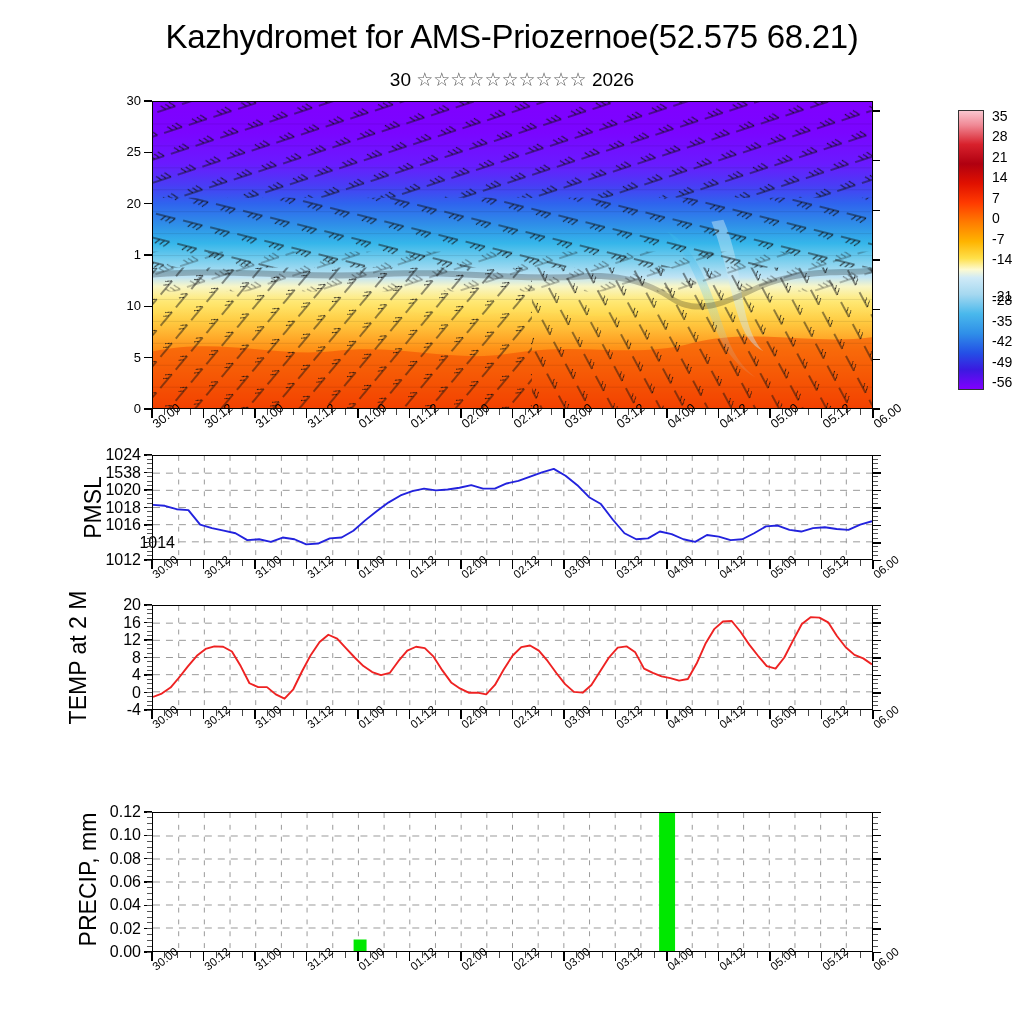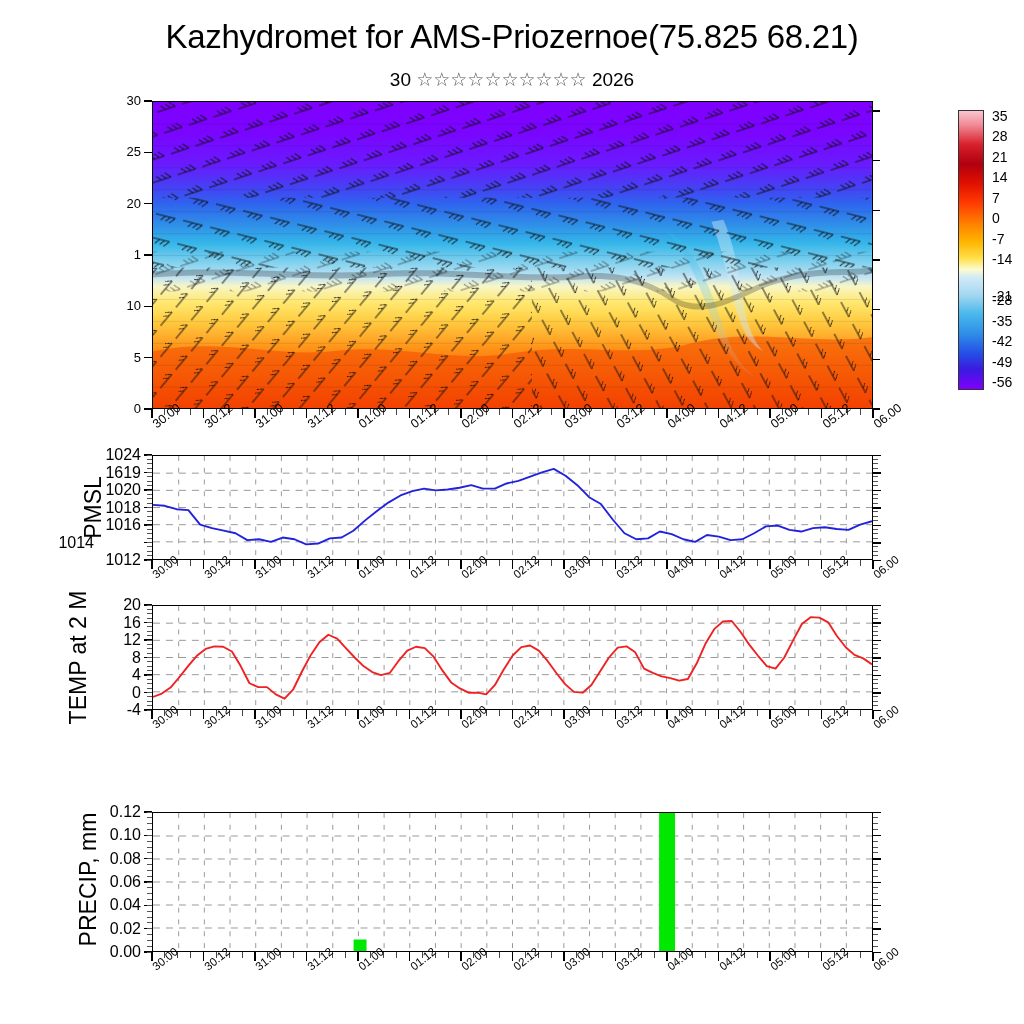--- a/index.html
+++ b/index.html
@@ -87,21 +87,21 @@
   #pmsl-panel{left:152px;top:455px;width:721px;height:105px;}
   #temp-panel{left:152px;top:605px;width:721px;height:105px;}
   #prec-panel{left:152px;top:812px;width:721px;height:140px;}
 
   svg.series{position:absolute;left:0;top:0;width:100%;height:100%;display:block;}
 </style>
 </head>
 <body>
 
 <div class="abs" id="main-title">
-  <span>Kazhydromet for AMS-Priozernoe(75.825 68.21)</span>
+  <span>Kazhydromet for AMS-Priozernoe(52.575 68.21)</span>
 </div>
 
 <div class="abs" id="subtitle">
   <span>30</span>
   <span class="missing-glyph">☆☆☆☆☆☆☆☆☆☆</span>
   <span>2026</span>
 </div>
 
 <div class="abs panel" id="xsec-panel">
   <svg id="xsec-fill" viewBox="0 0 721 308" preserveAspectRatio="none">
@@ -353,29 +353,29 @@
       <line x1="643.75" x2="643.75" y1="0" y2="105" stroke="#999999" stroke-width="1" stroke-dasharray="5 7"></line>
       <line x1="669.5" x2="669.5" y1="0" y2="105" stroke="#999999" stroke-width="1" stroke-dasharray="5 7"></line>
       <line x1="695.25" x2="695.25" y1="0" y2="105" stroke="#999999" stroke-width="1" stroke-dasharray="5 7"></line>
       <polyline points="0.00,49.88 11.82,50.75 23.64,54.25 35.46,55.12 47.28,70.00 59.10,73.50 70.92,76.13 82.74,78.75 94.56,85.75 106.38,84.88 118.20,87.50 130.02,83.13 141.84,84.88 153.66,90.12 165.48,89.25 177.30,84.00 189.11,83.13 200.93,76.13 212.75,65.63 224.57,56.00 236.39,47.25 248.21,40.25 260.03,35.88 271.85,33.25 283.67,35.00 295.49,34.12 307.31,32.38 319.13,29.75 330.95,33.25 342.77,33.25 354.59,28.00 366.41,25.37 378.23,21.00 390.05,16.62 401.87,13.13 413.69,20.12 425.51,29.75 437.33,42.00 449.15,49.00 460.97,64.75 472.79,78.75 484.61,84.88 496.43,84.00 508.25,77.00 520.07,79.63 531.89,84.88 543.70,87.50 555.52,80.50 567.34,82.25 579.16,85.75 590.98,84.88 602.80,78.75 614.62,71.75 626.44,70.88 638.26,75.25 650.08,77.00 661.90,73.50 673.72,72.62 685.54,74.38 697.36,75.25 709.18,70.00 721.00,66.50" fill="none" stroke="#2222dd" stroke-width="1.9" stroke-linejoin="round"></polyline>
     </svg>
 </div>
 <div class="abs" id="pmsl-yaxis" style="left: 0px; top: 0px; width: 1024px; height: 1024px; pointer-events: none;">
     <div class="tickmark" style="left: 144px; top: 559.3px; width: 8px; height: 1.5px;"></div>
     <div class="ytick ytick-xs" style="right: 883px; top: 553px;">1012</div>
     <div class="tickmark" style="left: 144px; top: 541.8px; width: 8px; height: 1.5px;"></div>
-    <div class="ytick ytick-xs" style="right: 930px; top: 535.5px;">1014</div>
+    <div class="ytick ytick-xs" style="right: 849px; top: 535.5px;">1014</div>
     <div class="tickmark" style="left: 144px; top: 524.3px; width: 8px; height: 1.5px;"></div>
     <div class="ytick ytick-xs" style="right: 883px; top: 518px;">1016</div>
     <div class="tickmark" style="left: 144px; top: 506.8px; width: 8px; height: 1.5px;"></div>
     <div class="ytick ytick-xs" style="right: 883px; top: 500.5px;">1018</div>
     <div class="tickmark" style="left: 144px; top: 489.3px; width: 8px; height: 1.5px;"></div>
     <div class="ytick ytick-xs" style="right: 883px; top: 483px;">1020</div>
     <div class="tickmark" style="left: 144px; top: 471.8px; width: 8px; height: 1.5px;"></div>
-    <div class="ytick ytick-xs" style="right: 883px; top: 465.5px;">1619</div>
+    <div class="ytick ytick-xs" style="right: 883px; top: 465.5px;">1538</div>
     <div class="tickmark" style="left: 144px; top: 454.3px; width: 8px; height: 1.5px;"></div>
     <div class="ytick ytick-xs" style="right: 883px; top: 448px;">1024</div>
     <div class="tickmark" style="left: 147px; top: 559.6px; width: 5px; height: 1px; background: rgb(85, 85, 85);"></div>
     <div class="tickmark" style="left: 147px; top: 555.225px; width: 5px; height: 1px; background: rgb(85, 85, 85);"></div>
     <div class="tickmark" style="left: 147px; top: 550.85px; width: 5px; height: 1px; background: rgb(85, 85, 85);"></div>
     <div class="tickmark" style="left: 147px; top: 546.475px; width: 5px; height: 1px; background: rgb(85, 85, 85);"></div>
     <div class="tickmark" style="left: 147px; top: 542.1px; width: 5px; height: 1px; background: rgb(85, 85, 85);"></div>
     <div class="tickmark" style="left: 147px; top: 537.725px; width: 5px; height: 1px; background: rgb(85, 85, 85);"></div>
     <div class="tickmark" style="left: 147px; top: 533.35px; width: 5px; height: 1px; background: rgb(85, 85, 85);"></div>
     <div class="tickmark" style="left: 147px; top: 528.975px; width: 5px; height: 1px; background: rgb(85, 85, 85);"></div>

